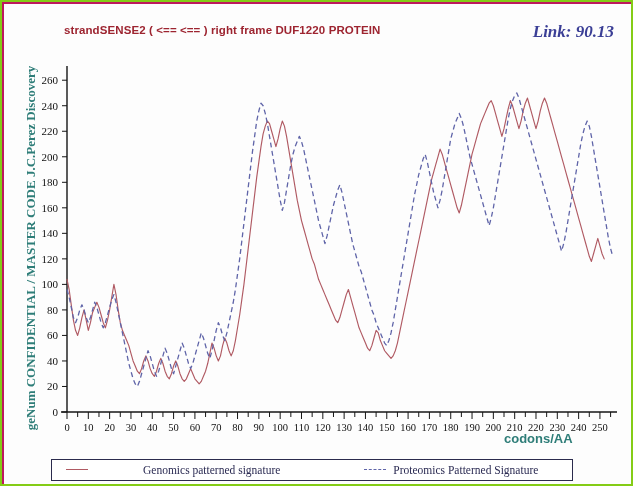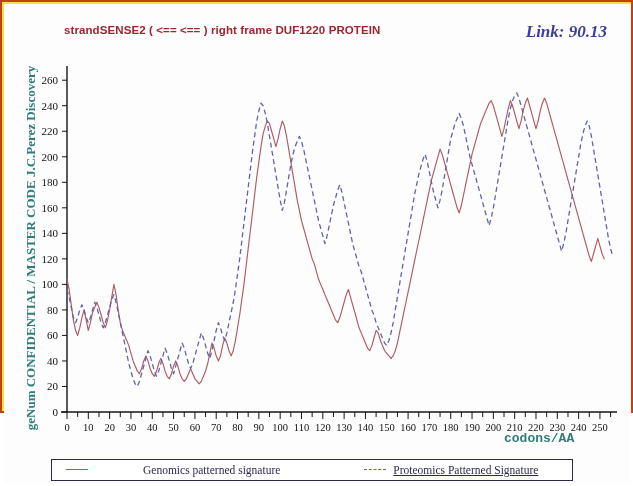--- a/index.html
+++ b/index.html
@@ -4,45 +4,45 @@
 <style>
   html,body{margin:0;padding:0;}
   body{
     width:633px;height:486px;
     background:#ffffff;
     font-family:"Liberation Serif", serif;
     overflow:hidden;
   }
   #frame{
     position:relative;
-    width:633px;height:413px;
+    width:633px;height:486px;
     box-sizing:border-box;
-    border:2px solid #c2410c;
-    background:#fde047;
+    border:2px solid #84cc16;
+    background:#be185d;
   }
   #inner{
     position:absolute;
     left:2px;top:2px;
     width:627px;height:480px;
     background:#fdfdfd;
   }
   
   #title{
     position:absolute;
     left:60px;top:20px;
     font-family:"Liberation Sans", sans-serif;
     font-size:11.5px;
     font-weight:bold;
     color:#9d2430;
     letter-spacing:0.1px;
     white-space:nowrap;
   }
   #link{
     position:absolute;
-    right:24px;top:18px;
+    right:17px;top:18px;
     font-family:"Liberation Serif", serif;
     font-size:17px;
     font-style:italic;
     font-weight:bold;
     color:#3b3f96;
     white-space:nowrap;
   }
   
   #ylabel{
     position:absolute;
@@ -54,21 +54,21 @@
     text-align:center;
     font-family:"Liberation Serif", serif;
     font-size:13px;
     font-weight:bold;
     color:#2e7d78;
     white-space:nowrap;
   }
   #xlabel{
     position:absolute;
     left:500px;top:427px;
-    font-family:Liberation Mono, monospace;
+    font-family:Liberation Sans, sans-serif;
     font-size:13px;
     font-weight:bold;
     color:#2e7d78;
     white-space:nowrap;
   }
   
   #plotwrap{
     position:absolute;
     left:0;top:0;
     width:633px;height:486px;
@@ -117,21 +117,21 @@
   }
   .legend-entry{
     display:flex;
     align-items:center;
     font-family:"Liberation Serif", serif;
     font-size:11.5px;
     color:#2a2a52;
     white-space:nowrap;
   }
   #legend-genomics{margin-left:14px;gap:48px;}
-  #legend-proteomics{margin-left:84px;text-decoration:underline;}
+  #legend-proteomics{margin-left:84px;}
   .swatch{
     display:inline-block;
     width:22px;height:0;
     margin-right:7px;
     position:relative;
     top:-1px;
   }
   .swatch-solid{border-top:1.6px solid #b05a63;}
   .swatch-dashed{border-top:1.6px dashed #5f64a8;}
 </style>

